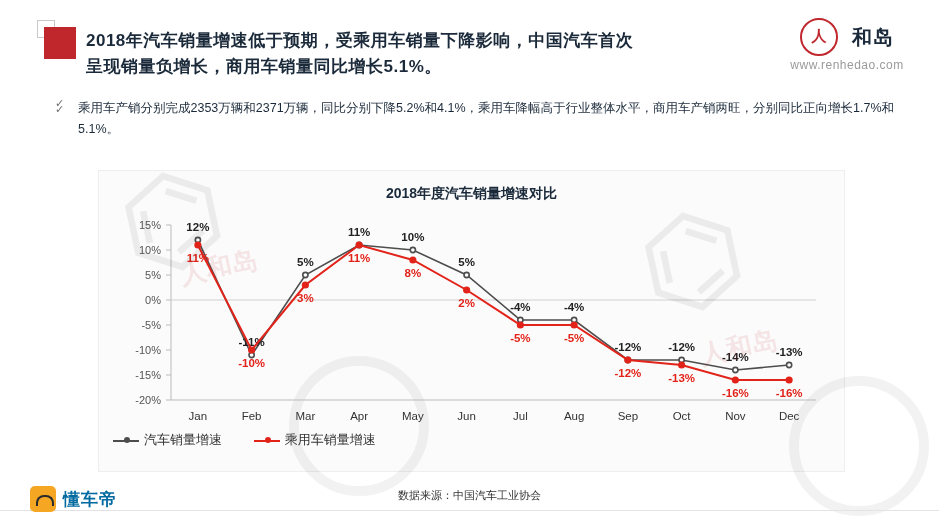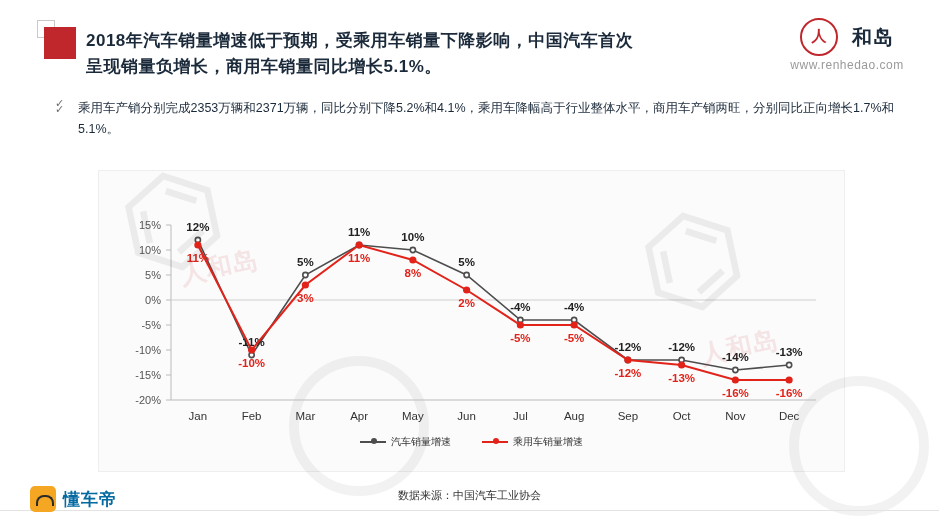--- a/index.html
+++ b/index.html
@@ -59,21 +59,21 @@
   .wm2{left:640px;top:190px;font-size:120px;transform:rotate(-12deg);}
   .wm3{left:180px;top:250px;font-size:26px;opacity:.10;color:#c0272d;transform:rotate(-12deg);}
   .wm4{left:700px;top:330px;font-size:26px;opacity:.10;color:#c0272d;transform:rotate(-12deg);}
   .wm-ring{position:absolute;border:10px solid rgba(0,0,0,.05);border-radius:50%;}
   .ring1{left:190px;top:185px;width:120px;height:120px;}
   .ring2{left:690px;top:205px;width:120px;height:120px;}
   
   #plot{position:absolute;left:0;top:40px;}
   
   .legend{
-    position:absolute;left:0;bottom:22px;width:745px;text-align:center;font-size:10px;color:#333;
+    position:absolute;left:0;bottom:22px;width:745px;text-align:left;font-size:13px;color:#333;
   }
   .legend span.item{margin:0 14px;display:inline-block;}
   .legend .swatch{display:inline-block;width:26px;height:2px;vertical-align:middle;margin-right:5px;position:relative;}
   .legend .swatch i{position:absolute;left:11px;top:-3px;width:6px;height:6px;border-radius:50%;display:block;}
   .sw-gray{background:#4d4d4d;}
   .sw-gray i{background:#4d4d4d;}
   .sw-red{background:#e2231a;}
   .sw-red i{background:#e2231a;}
   
   .source{
@@ -115,20 +115,21 @@
   </div>
   <div class="bullet">
     <span class="chk">✓</span>
     <span>乘用车产销分别完成2353万辆和2371万辆，同比分别下降5.2%和4.1%，乘用车降幅高于行业整体水平，商用车产销两旺，分别同比正向增长1.7%和5.1%。</span>
   </div>
 </div>
 
 <div class="panel">
   <div class="wm-ring ring1"></div>
   <div class="wm-ring ring2"></div>
+  <div class="chart-title">2018年度汽车销量增速对比</div>
   <svg id="plot" width="745" height="235">
       <text x="62" y="18" text-anchor="end" font-size="11" fill="#555" font-family="&quot;Liberation Sans&quot;,sans-serif">15%</text>
       <line x1="67" x2="72" y1="14" y2="14" stroke="#bbb" stroke-width="1"></line>
       <text x="62" y="43" text-anchor="end" font-size="11" fill="#555" font-family="&quot;Liberation Sans&quot;,sans-serif">10%</text>
       <line x1="67" x2="72" y1="39" y2="39" stroke="#bbb" stroke-width="1"></line>
       <text x="62" y="68" text-anchor="end" font-size="11" fill="#555" font-family="&quot;Liberation Sans&quot;,sans-serif">5%</text>
       <line x1="67" x2="72" y1="64" y2="64" stroke="#bbb" stroke-width="1"></line>
       <text x="62" y="93" text-anchor="end" font-size="11" fill="#555" font-family="&quot;Liberation Sans&quot;,sans-serif">0%</text>
       <line x1="67" x2="72" y1="89" y2="89" stroke="#bbb" stroke-width="1"></line>
       <text x="62" y="118" text-anchor="end" font-size="11" fill="#555" font-family="&quot;Liberation Sans&quot;,sans-serif">-5%</text>

